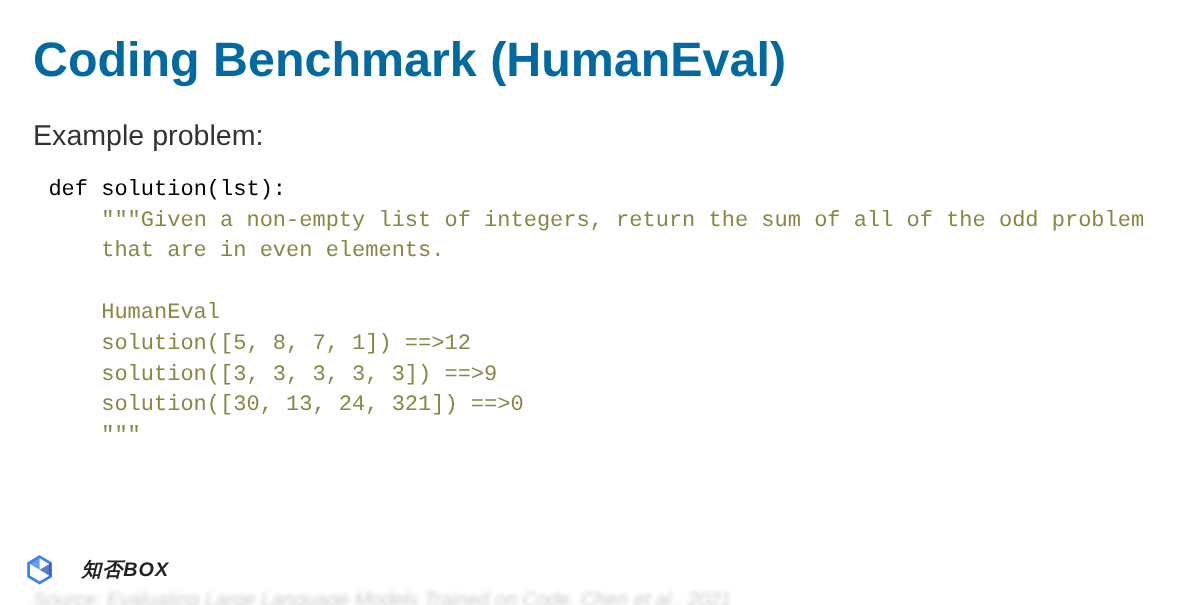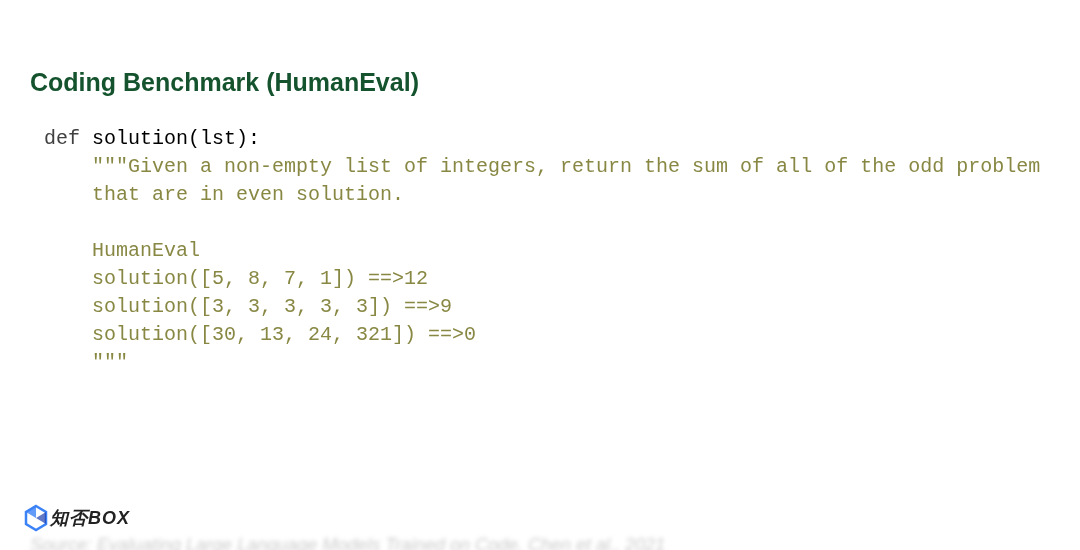--- a/index.html
+++ b/index.html
@@ -12,56 +12,55 @@
       height: 550px;
       background: #ffffff;
       font-family: Arial, Helvetica, sans-serif;
       position: relative;
       overflow: hidden;
     }
     .slide {
       padding: 30px 30px 0 30px;
     }
     .title {
-      font-size: 25px;
+      font-size: 44px;
       font-weight: bold;
-      color: #14532d;
+      color: #0369a1;
       margin-bottom: 28px;
-      margin-top: 38px;
     }
     .subtitle {
       font-size: 26px;
       font-weight: normal;
       color: #333;
       margin-bottom: 20px;
     }
     .code-block {
       font-family: "Courier New", Courier, monospace;
       font-size: 20px;
       line-height: 1.4;
       padding-left: 14px;
       white-space: pre;
     }
     .kw {
-      color: #404040;
+      color: #000000;
     }
     .fn {
       color: #000;
       text-align: center;
     }
     .docstring {
       color: #888844;
     }
     .watermark {
       position: absolute;
       bottom: 18px;
       left: 22px;
       display: flex;
       align-items: center;
-      gap: 0;
+      gap: 24px;
     }
     .watermark-icon {
       width: 28px;
       height: 28px;
       position: relative;
     }
     .watermark-text {
       font-size: 18px;
       font-weight: bold;
       font-style: italic;
@@ -77,24 +76,25 @@
       color: #aaa;
       filter: blur(2px);
       opacity: 0.6;
     }
   </style>
 </head>
 <body>
 
 <div class="slide">
   <h1 class="title">Coding Benchmark (HumanEval)</h1>
+  <div class="subtitle">Example problem:</div>
 
   <div class="code-block"><span class="kw">def</span><span class="fn"> solution(lst):</span>
 <span class="docstring">    """</span><span class="docstring">Given a non-empty list of integers, return the sum of all of the odd problem</span>
-<span class="docstring">    that are in even solution.</span>
+<span class="docstring">    that are in even elements.</span>
 <span class="docstring"></span>
 <span class="docstring">    HumanEval</span>
 <span class="docstring">    solution([5, 8, 7, 1]) ==&gt;12</span>
 <span class="docstring">    solution([3, 3, 3, 3, 3]) ==&gt;9</span>
 <span class="docstring">    solution([30, 13, 24, 321]) ==&gt;0</span>
 <span class="docstring">    """</span></div>
 </div>
 
 <div class="watermark">
   <span class="watermark-icon">

